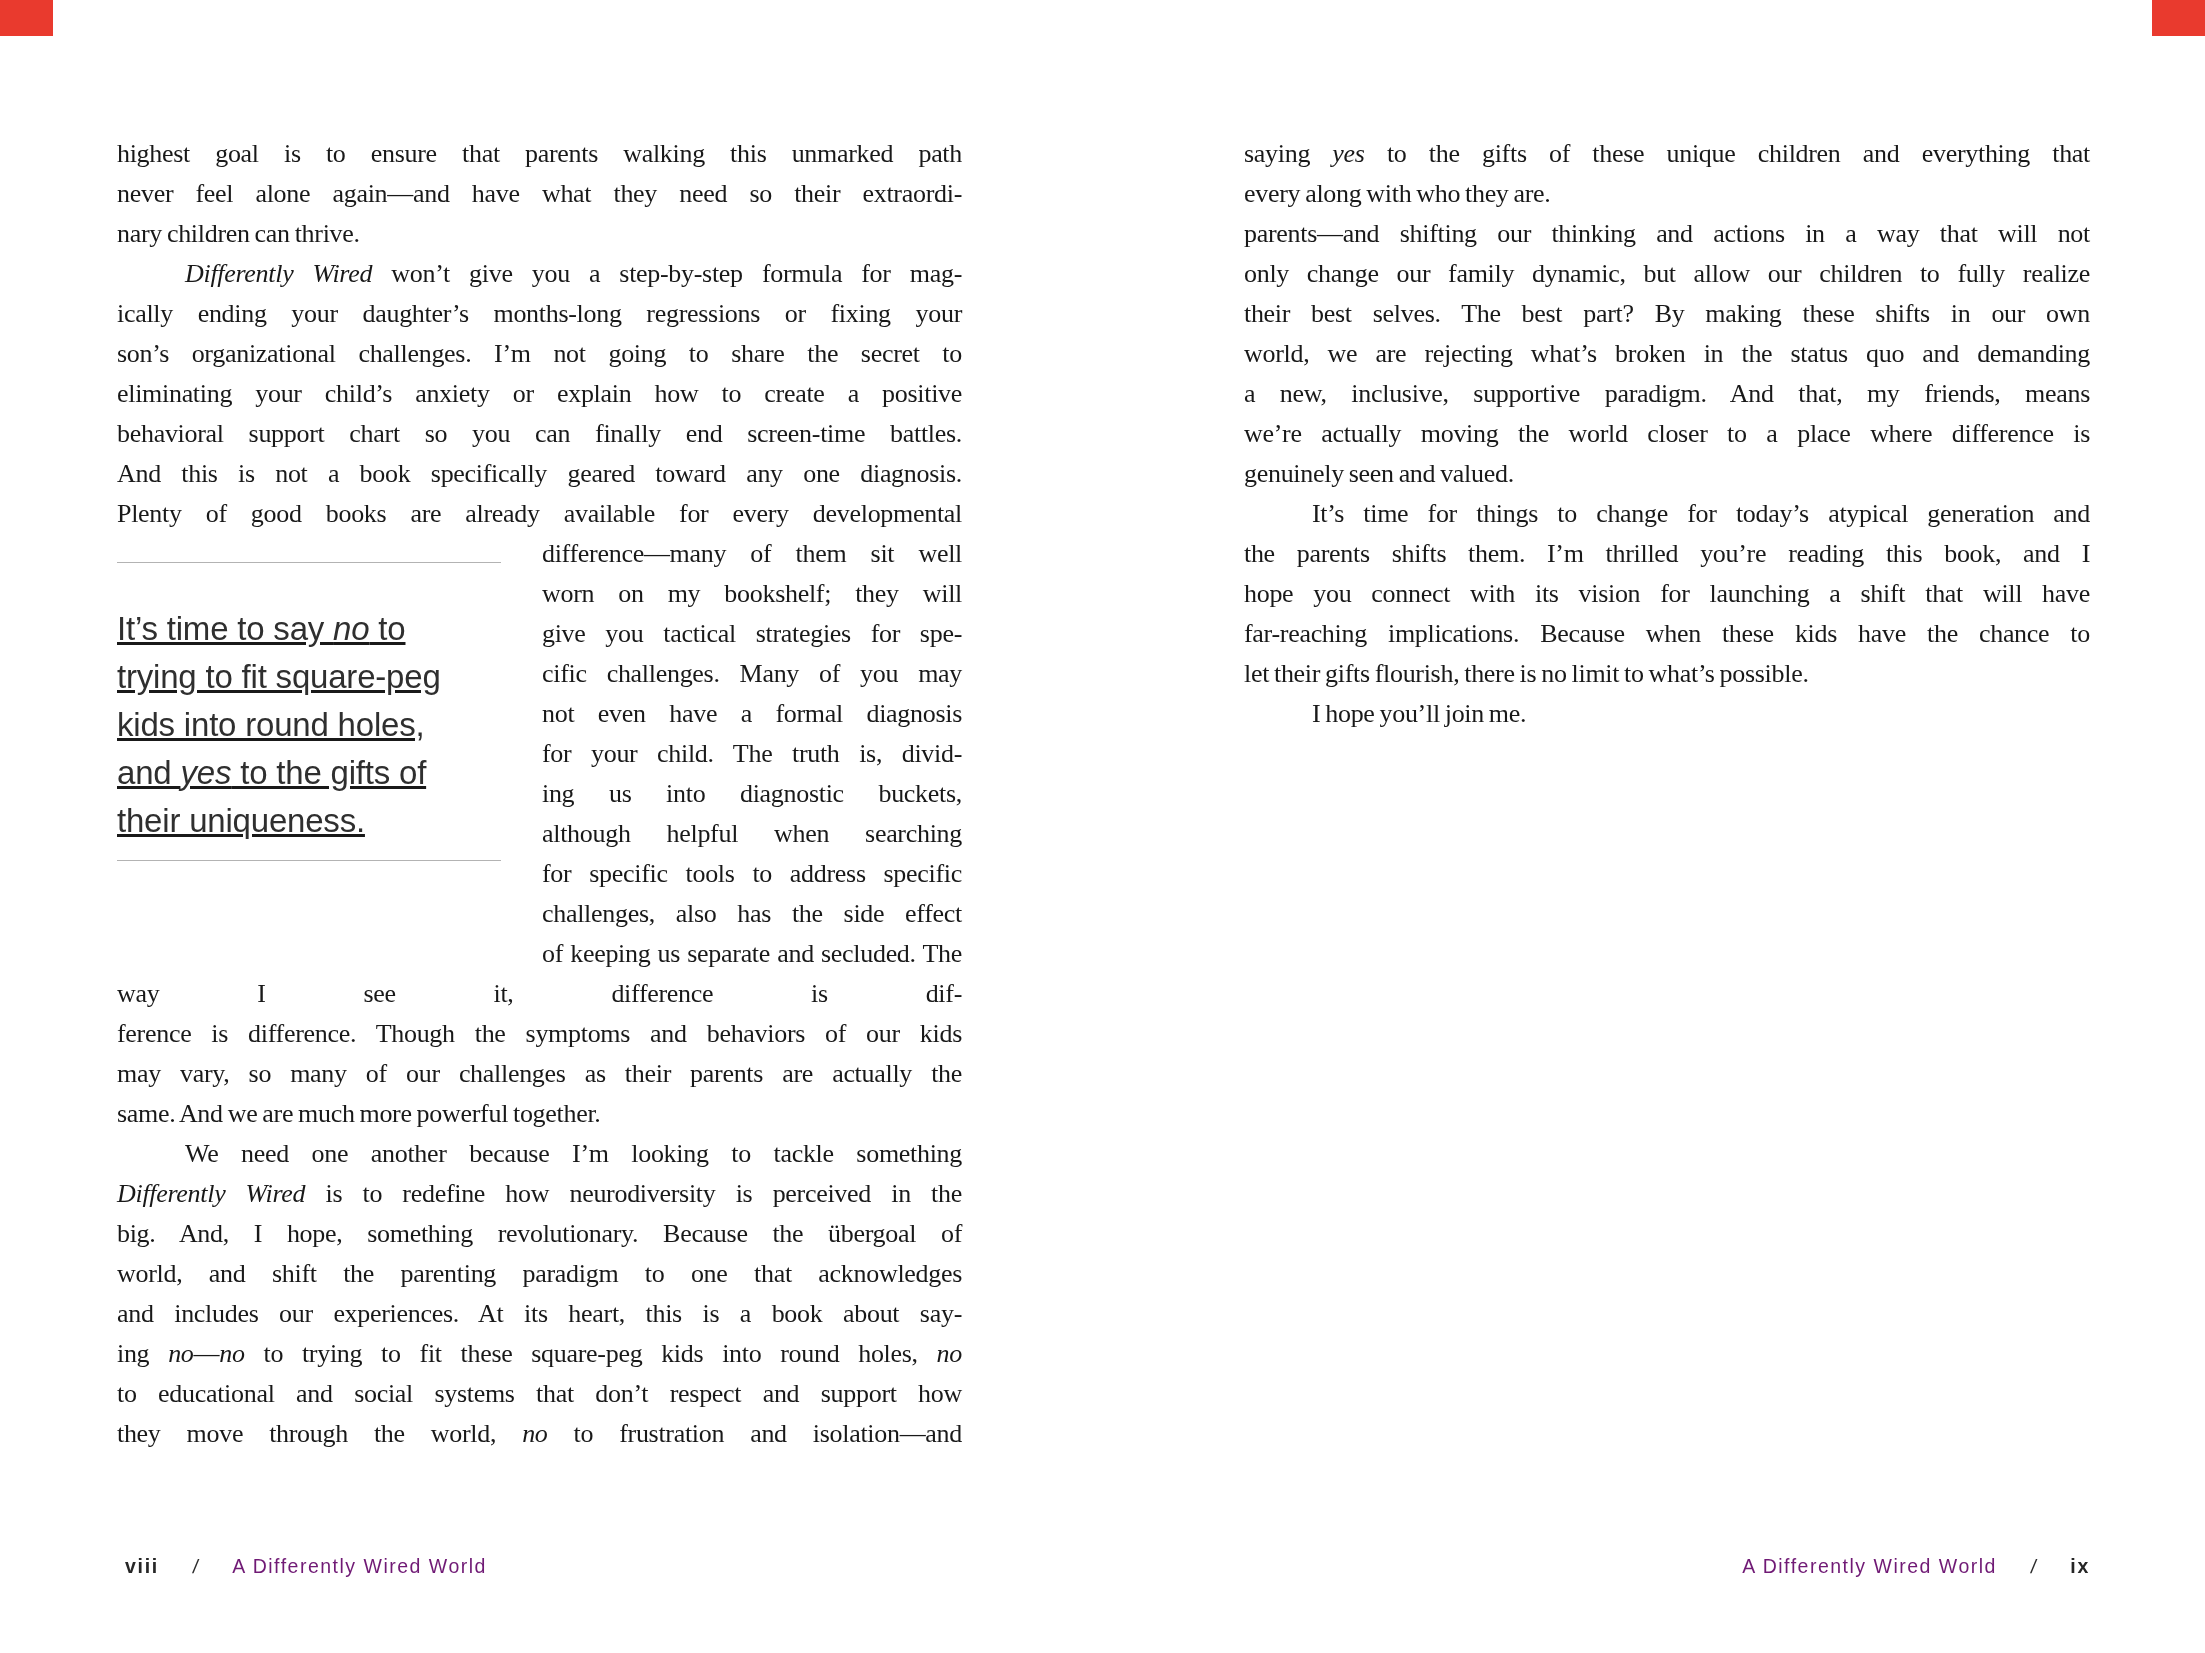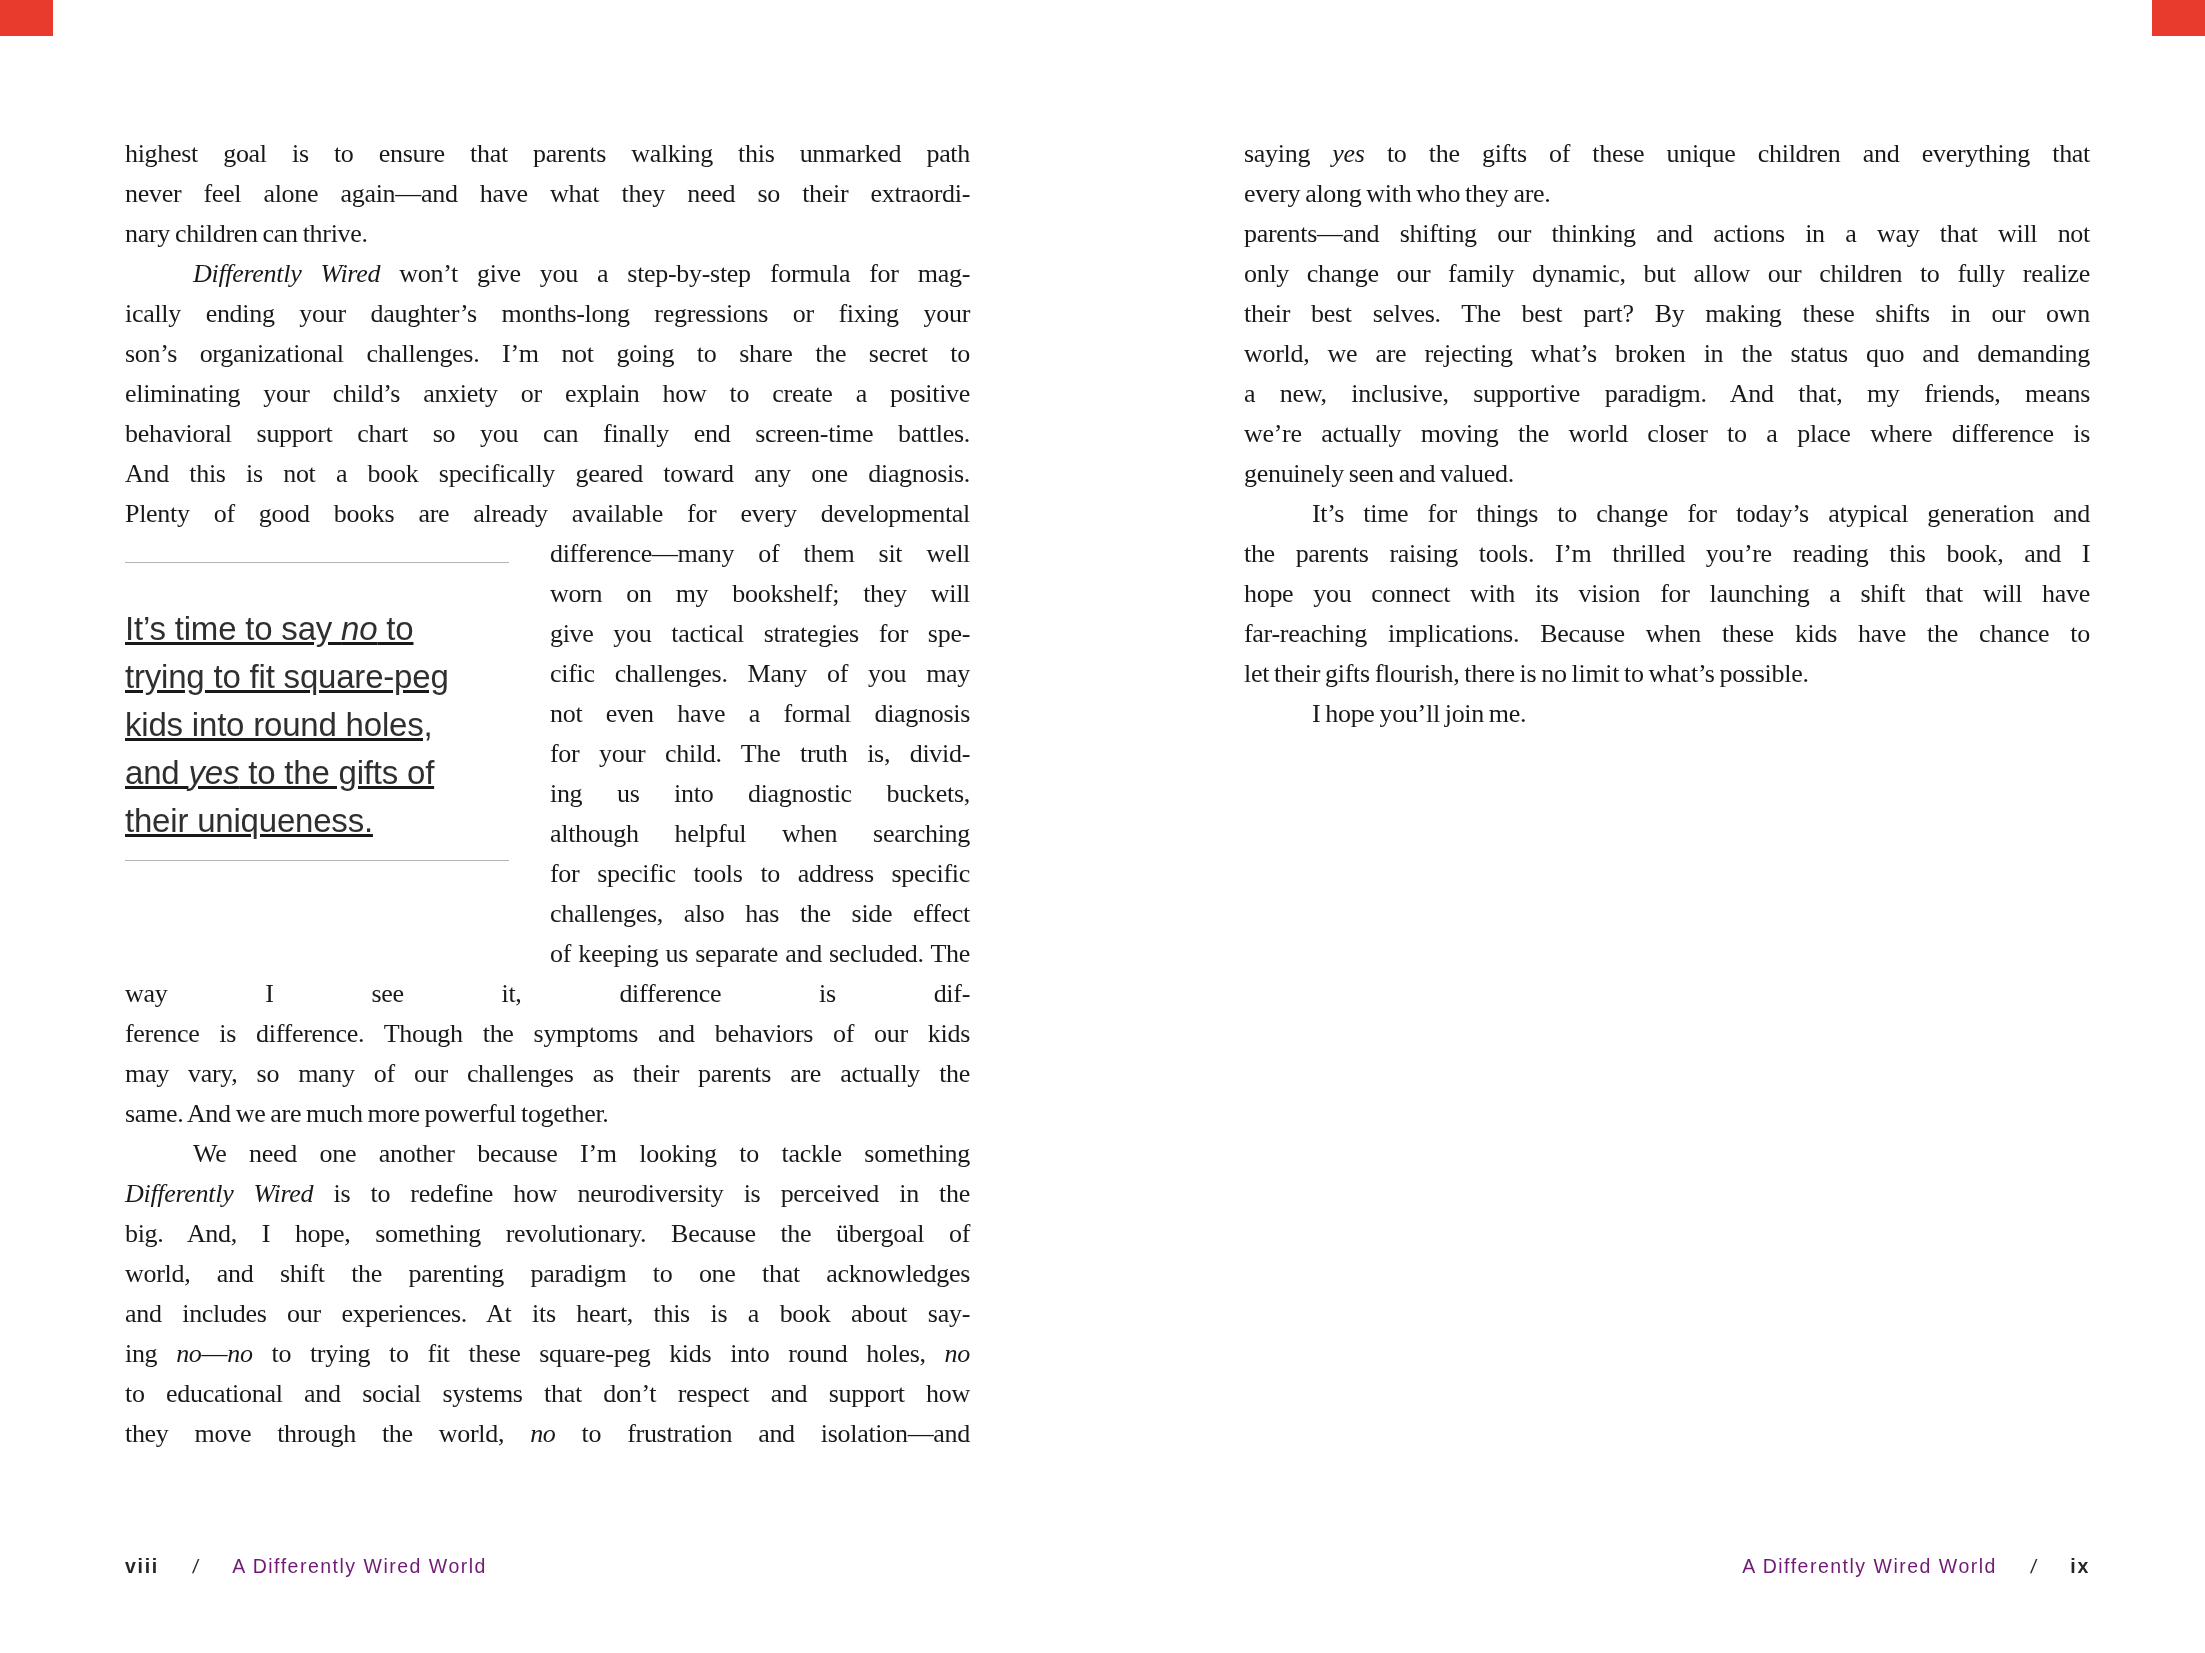--- a/index.html
+++ b/index.html
@@ -4,21 +4,21 @@
 <style>
   * { margin:0; padding:0; box-sizing:border-box; }
   html,body { width:2205px; height:1654px; background:#ffffff; overflow:hidden; }
   body { font-family:"Liberation Serif", serif; color:#191919; position:relative; }
 
   .corner-mark { position:absolute; top:0; width:53px; height:36px; background:#e93a2e; }
   .corner-mark.left { left:0; }
   .corner-mark.right { right:0; }
 
   .page-col { position:absolute; top:134px; }
-  .page-col.left  { left:125px;  width:845px; }
+  .page-col.left  { left:117px;  width:845px; }
   .page-col.right { left:1244px; width:846px; }
 
   .ln {
     font-size:26px; line-height:40px;
     letter-spacing:-0.3px; word-spacing:-1.3px;
     text-align:justify; text-align-last:justify; text-justify:inter-word;
     white-space:normal;
   }
   .ln.open { text-align-last:left; }
   .ln.indent { padding-left:68px; }
@@ -124,21 +124,21 @@
       <div class="ln">parents—and shifting our thinking and actions in a way that will not</div>
       <div class="ln">only change our family dynamic, but allow our children to fully realize</div>
       <div class="ln">their best selves. The best part? By making these shifts in our own</div>
       <div class="ln">world, we are rejecting what’s broken in the status quo and demanding</div>
       <div class="ln">a new, inclusive, supportive paradigm. And that, my friends, means</div>
       <div class="ln">we’re actually moving the world closer to a place where difference is</div>
       <div class="ln open">genuinely seen and valued.</div>
     </div>
   <div>
       <div class="ln indent">It’s time for things to change for today’s atypical generation and</div>
-      <div class="ln">the parents raising tools. I’m thrilled you’re reading this book, and I</div>
+      <div class="ln">the parents shifts them. I’m thrilled you’re reading this book, and I</div>
       <div class="ln">hope you connect with its vision for launching a shift that will have</div>
       <div class="ln">far-reaching implications. Because when these kids have the chance to</div>
       <div class="ln open">let their gifts flourish, there is no limit to what’s possible.</div>
     </div>
   <div>
       <div class="ln indent open">I hope you’ll join me.</div>
     </div>
 </main>
 
 <footer class="footer left">

